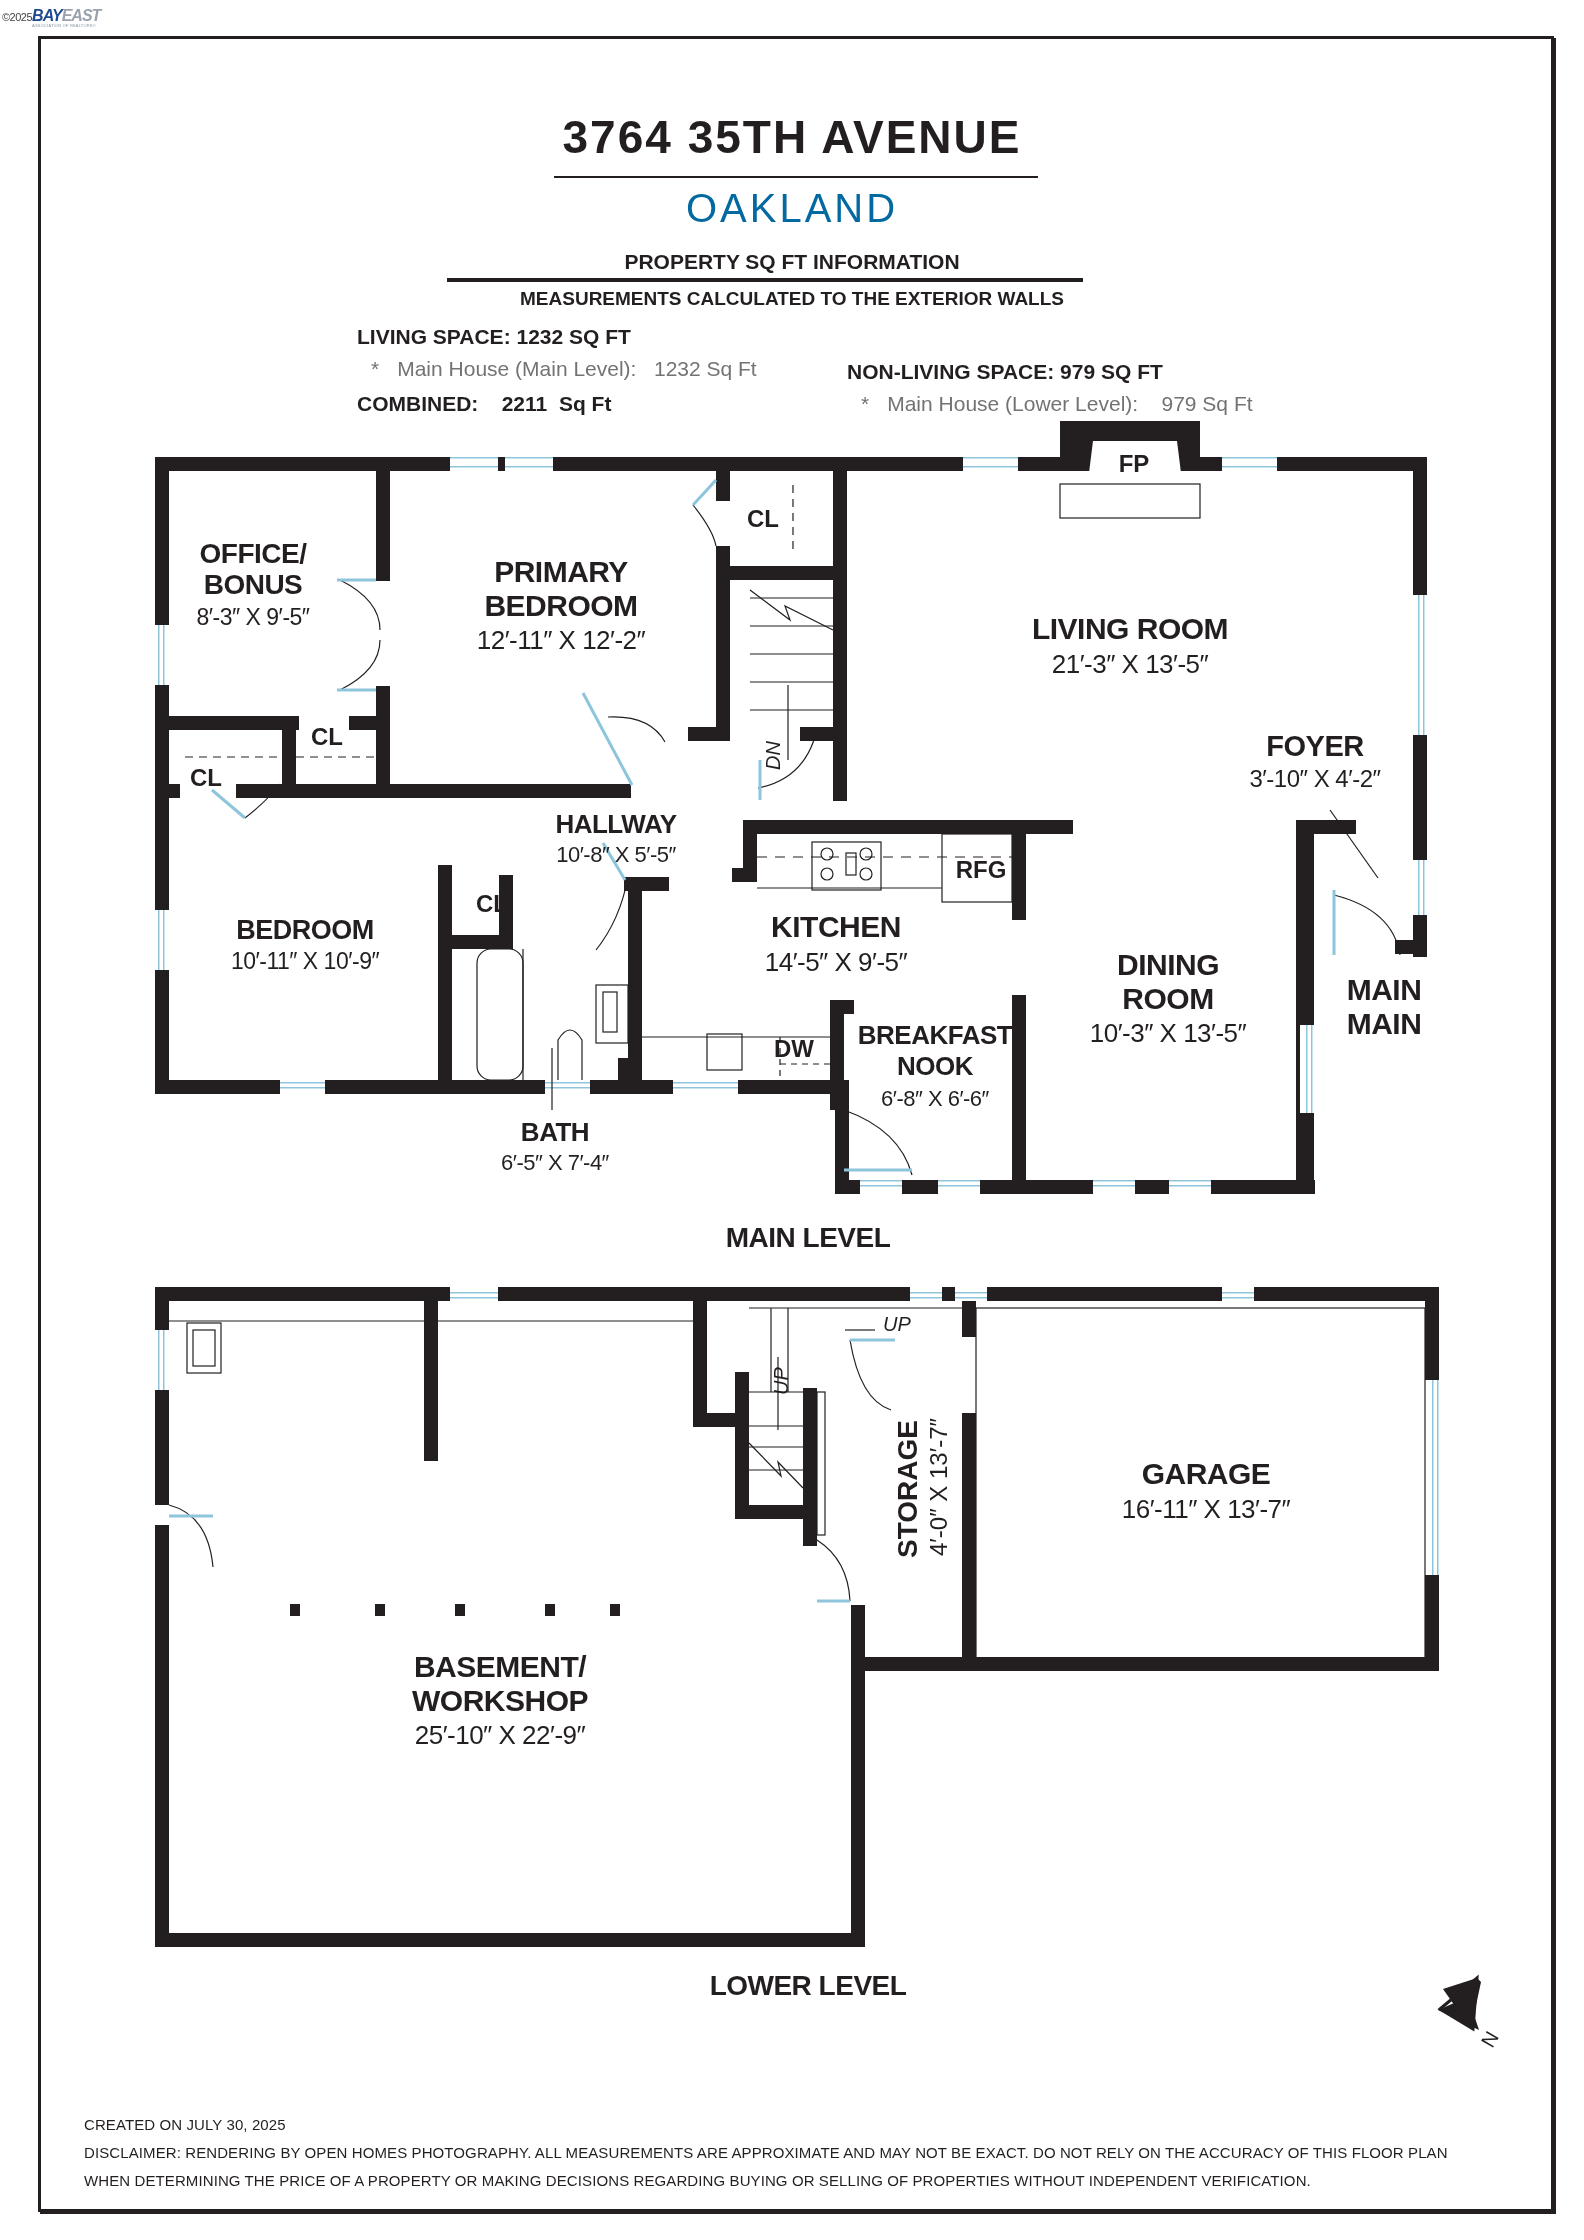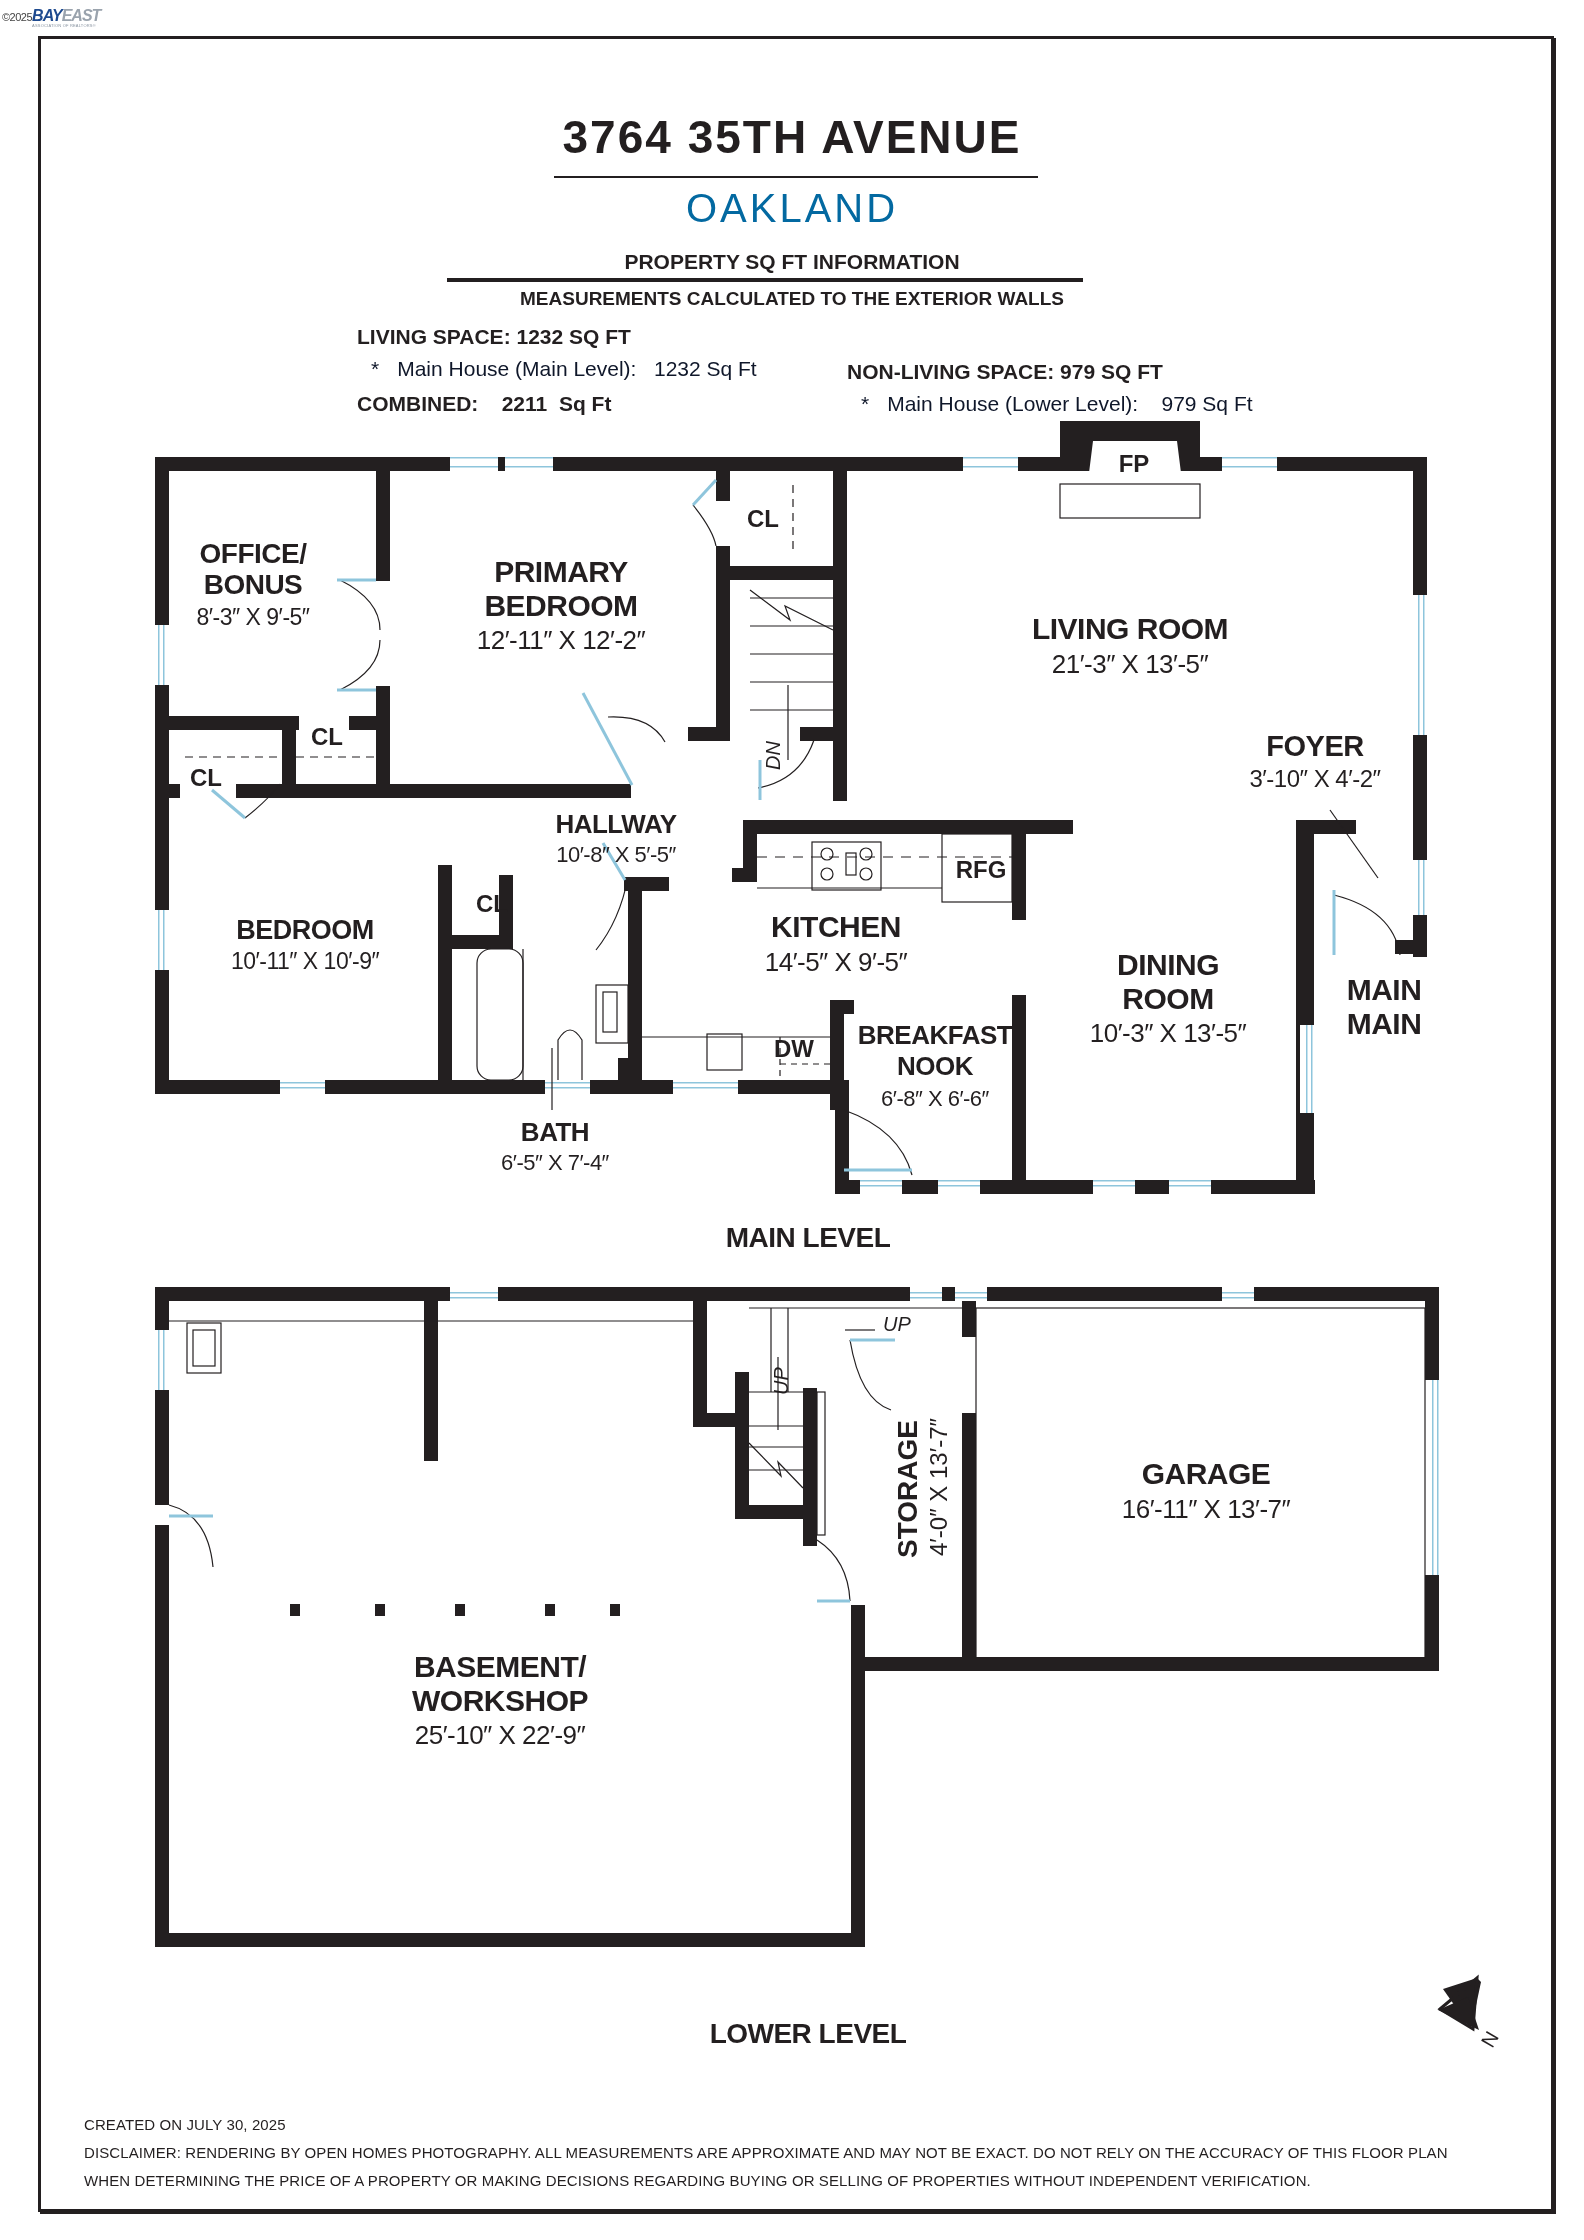--- a/index.html
+++ b/index.html
@@ -17,21 +17,21 @@
            box-shadow: 2px 2px 0 #231f20; }
   .title { left: 0; width: 1584px; top: 110px; text-align: center; font-size: 46px; font-weight: 700; letter-spacing: 2px; }
   .title-rule { left: 554px; top: 176px; width: 484px; height: 2px; background: #231f20; }
   .city { left: 0; width: 1584px; top: 186px; text-align: center; font-size: 40px; font-weight: 400; letter-spacing: 3px; color: #0369a1; }
   .info-head { left: 0; width: 1584px; top: 250px; text-align: center; font-size: 21px; font-weight: 700; }
   .info-rule { left: 447px; top: 278px; width: 636px; height: 4px; background: #231f20; }
   .info-sub { left: 0; width: 1584px; top: 288px; text-align: center; font-size: 19px; font-weight: 700; }
   .sq-left { left: 357px; top: 325px; }
   .sq-right { left: 847px; top: 325px; margin-top: 35px; }
   .sq-h { font-size: 21px; font-weight: 700; }
-  .sq-line { font-size: 21px; font-weight: 300; color: #0f172a; margin-top: 8px; white-space: pre; }
+  .sq-line { font-size: 21px; font-weight: 300; color: #737373; margin-top: 8px; white-space: pre; }
   .sq-line .star { margin: 0 18px 0 14px; }
   .sq-combined { left: 357px; top: 392px; font-size: 21px; font-weight: 700; white-space: pre; }
   svg.plan { position: absolute; left: 0; top: 0; }
   .room-label { position: absolute; text-align: center; font-weight: 700; font-size: 30px; line-height: 1.12; color: #231f20;
                 transform: translateX(-50%); white-space: nowrap; letter-spacing: -0.5px; }
   .room-dim { display: block; font-weight: 400; font-size: 26px; margin-top: 4px; letter-spacing: -0.5px; }
   .small-label { position: absolute; font-weight: 700; font-size: 24px; transform: translateX(-50%); white-space: nowrap; }
   .level-label { position: absolute; font-weight: 700; font-size: 28px; transform: translateX(-50%); white-space: nowrap; letter-spacing: -0.5px; }
   .vert { position: absolute; transform-origin: left top; transform: rotate(-90deg); white-space: nowrap; }
   .stair-text { position: absolute; font-style: italic; font-size: 20px; white-space: nowrap; }
@@ -335,18 +335,18 @@
 <div class="room-label" style="left:500px;top:1650px;">
   <span>BASEMENT/</span><br><span>WORKSHOP</span>
   <span class="room-dim">25′-10″ X 22′-9″</span>
 </div>
 <div class="vert" style="left:892px;top:1558px;font-size:28px;font-weight:700;">STORAGE</div>
 <div class="vert" style="left:925px;top:1556px;font-size:24px;">4′-0″ X 13′-7″</div>
 <div class="room-label" style="left:1206px;top:1457px;">
   <span>GARAGE</span>
   <span class="room-dim">16′-11″ X 13′-7″</span>
 </div>
-<div class="level-label" style="left:808px;top:1970px;margin-top:48px;">LOWER LEVEL</div>
+<div class="level-label" style="left:808px;top:1970px;">LOWER LEVEL</div>
 <div class="abs" style="left:1483px;top:2028px;font-size:20px;transform:rotate(-60deg);">N</div>
 
 <div class="abs footer" style="top:2116px;">CREATED ON JULY 30, 2025</div>
 <div class="abs footer" style="top:2144px;">DISCLAIMER: RENDERING BY OPEN HOMES PHOTOGRAPHY. ALL MEASUREMENTS ARE APPROXIMATE AND MAY NOT BE EXACT. DO NOT RELY ON THE ACCURACY OF THIS FLOOR PLAN</div>
 <div class="abs footer" style="top:2172px;">WHEN DETERMINING THE PRICE OF A PROPERTY OR MAKING DECISIONS REGARDING BUYING OR SELLING OF PROPERTIES WITHOUT INDEPENDENT VERIFICATION.</div>
 
 </body></html>

